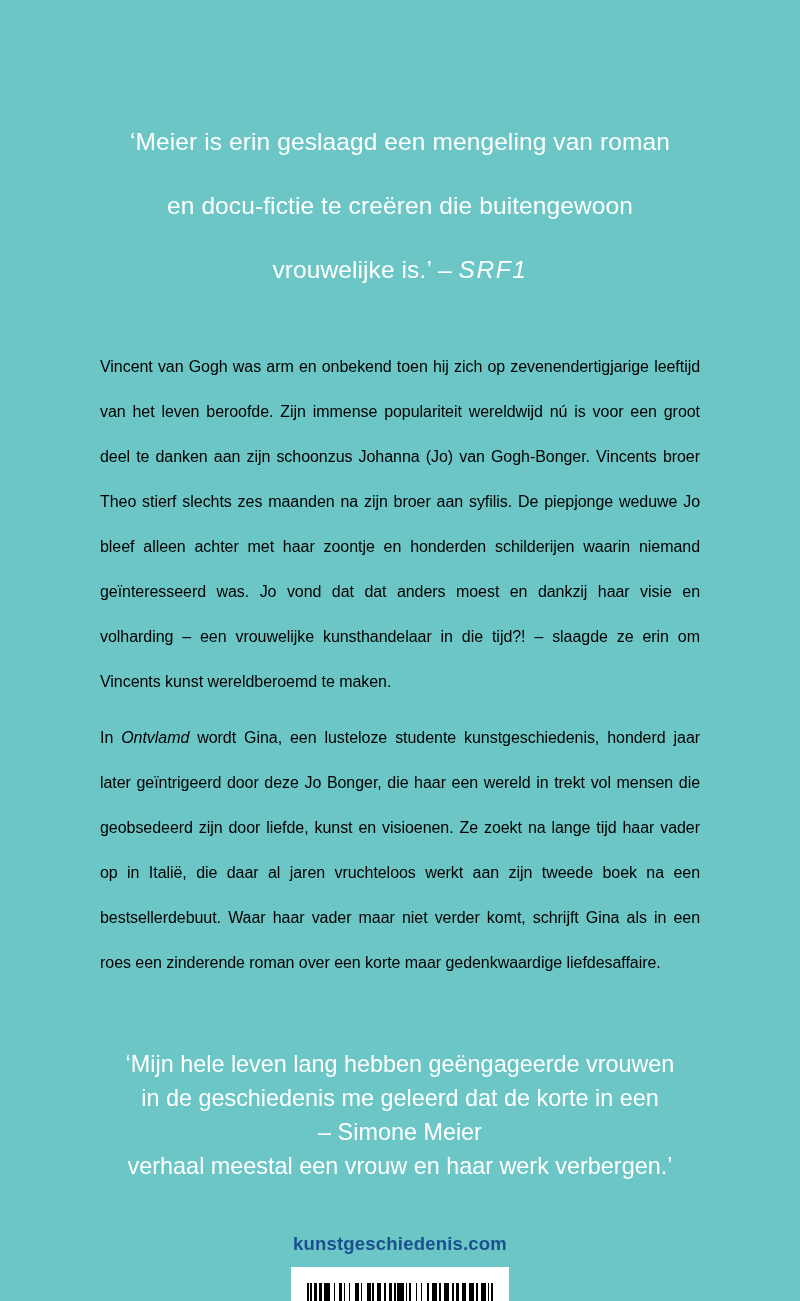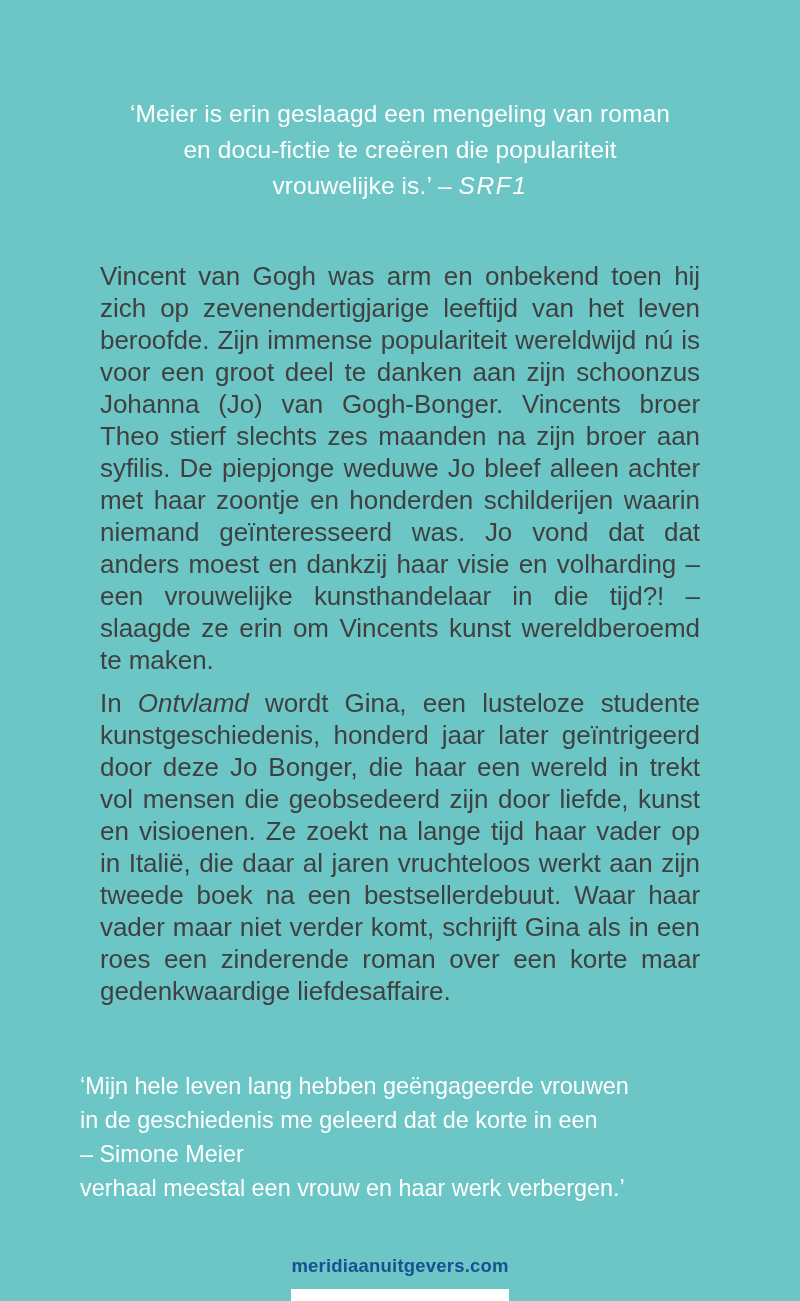--- a/index.html
+++ b/index.html
@@ -32,52 +32,54 @@
     text-align: center;
     color: #ffffff;
     font-size: 24.5px;
     line-height: 36px;
     font-weight: 400;
     letter-spacing: 0.1px;
   }
   .quote-top .line {
     display: block;
     white-space: pre;
+    margin-top: 28px;
   }
   .srf {
     letter-spacing: 1.6px;
     font-style: italic;
   }
 
   
   .blurb {
     width: 600px;
     margin-top: 56px;
-    color: #404040;
-    font-size: 26px;
-    line-height: 32px;
+    color: #000000;
+    font-size: 16px;
+    line-height: 45px;
     text-align: justify;
     text-align-last: left;
     font-weight: 400;
     letter-spacing: -0.05px;
   }
   .blurb p {
     margin: 0;
   }
   .blurb p + p {
     margin-top: 11px;
   }
   .blurb em {
     font-style: italic;
   }
 
   
   .quote-bottom {
     width: 640px;
     margin-top: 62px;
+    text-align: center;
     color: #ffffff;
     font-size: 23.4px;
     line-height: 34px;
     font-weight: 400;
   }
   .quote-bottom .line {
     display: block;
     white-space: pre;
   }
 
@@ -121,37 +123,37 @@
     background: transparent;
   }
 </style>
 </head>
 <body>
 
 <div class="cover">
 
   <div class="quote-top">
     <span class="line">‘Meier is erin geslaagd een mengeling van roman</span>
-    <span class="line">en docu-fictie te creëren die populariteit</span>
+    <span class="line">en docu-fictie te creëren die buitengewoon</span>
     <span class="line"><span>vrouwelijke is.’ – </span><span class="srf">SRF1</span></span>
   </div>
 
   <div class="blurb">
     <p>Vincent van Gogh was arm en onbekend toen hij zich op zevenendertigjarige leeftijd van het leven beroofde. Zijn immense populariteit wereldwijd nú is voor een groot deel te danken aan zijn schoonzus Johanna (Jo) van Gogh-Bonger. Vincents broer Theo stierf slechts zes maanden na zijn broer aan syfilis. De piepjonge weduwe Jo bleef alleen achter met haar zoontje en honderden schilderijen waarin niemand geïnteresseerd was. Jo vond dat dat anders moest en dankzij haar visie en volharding – een vrouwelijke kunsthandelaar in die tijd?! – slaagde ze erin om Vincents kunst wereldberoemd te maken.</p>
     <p><span>In </span><em>Ontvlamd</em><span> wordt Gina, een lusteloze studente kunstgeschiedenis, honderd jaar later geïntrigeerd door deze Jo Bonger, die haar een wereld in trekt vol mensen die geobsedeerd zijn door liefde, kunst en visioenen. Ze zoekt na lange tijd haar vader op in Italië, die daar al jaren vruchteloos werkt aan zijn tweede boek na een bestsellerdebuut. Waar haar vader maar niet verder komt, schrijft Gina als in een roes een zinderende roman over een korte maar gedenkwaardige liefdesaffaire.</span></p>
   </div>
 
   <div class="quote-bottom">
     <span class="line">‘Mijn hele leven lang hebben geëngageerde vrouwen</span>
     <span class="line">in de geschiedenis me geleerd dat de korte in een</span>
     <span class="line">– Simone Meier</span>
     <span class="line">verhaal meestal een vrouw en haar werk verbergen.’</span>
   </div>
 
-  <a class="publisher-url" href="#">meridiaanuitgevers.com</a>
+  <a class="publisher-url" href="#">kunstgeschiedenis.com</a>
 
   <div class="barcode-box">
     <div class="barcode-bars" id="barcode-bars">
         <div class="bar guard" style="width: 0.900901%;"></div>
         <div class="space" style="width: 0.900901%;"></div>
         <div class="bar guard" style="width: 0.900901%;"></div>
         <div class="space" style="width: 0.900901%;"></div>
         <div class="bar" style="width: 1.8018%;"></div>
         <div class="space" style="width: 0.900901%;"></div>
         <div class="bar" style="width: 1.8018%;"></div>

